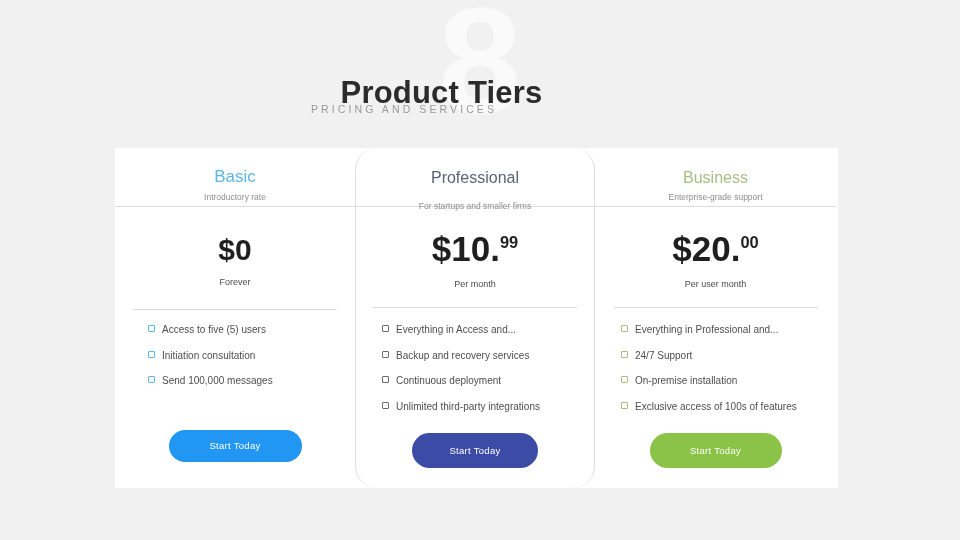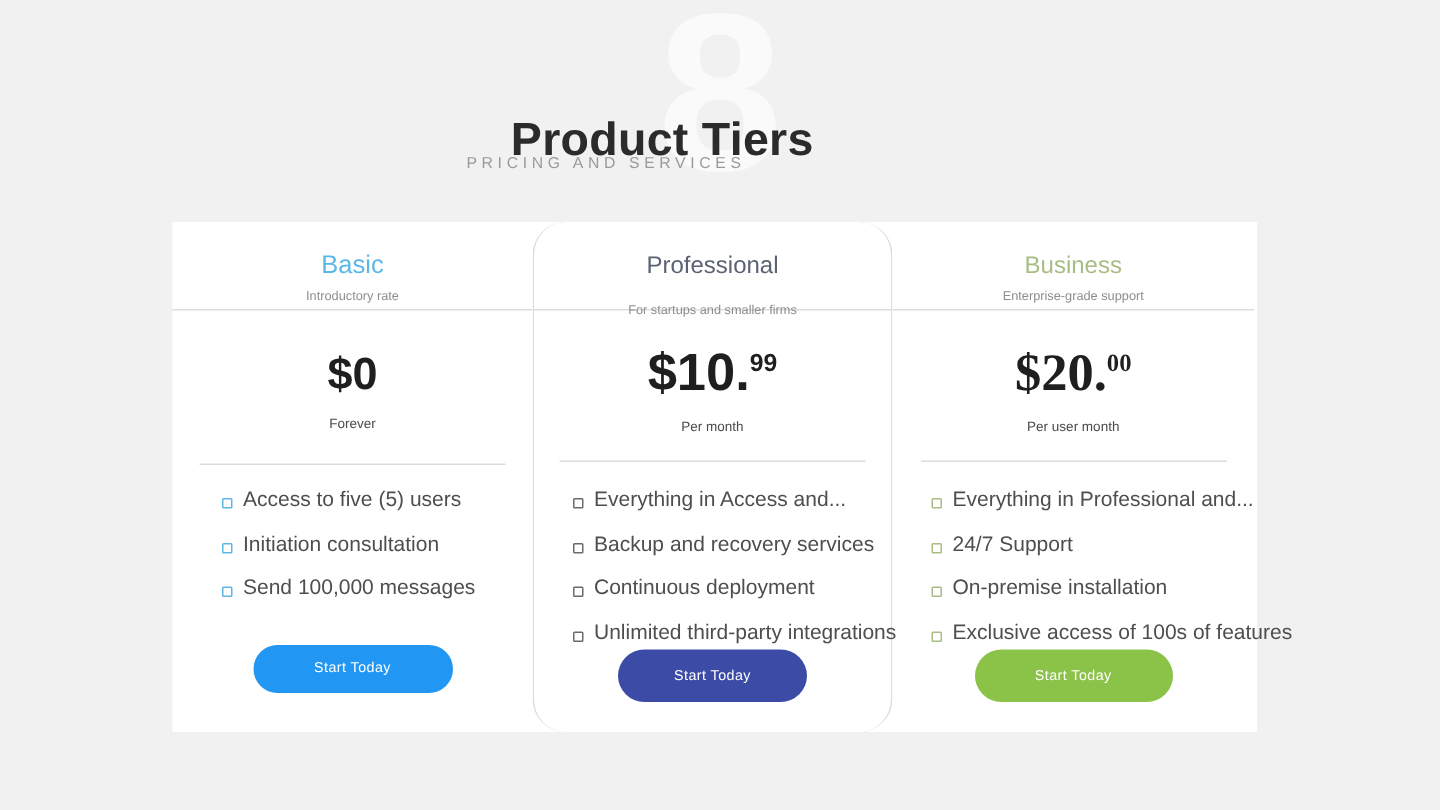--- a/index.html
+++ b/index.html
@@ -132,21 +132,21 @@
   .period {
     font-size: 9px;
     color: #4a4a4a;
     line-height: 1;
     display: block;
   }
   .col-0 .price  { font-size: 30px; padding-top: 28px; }
   .col-0 .period { padding-top: 13px; }
   .col-1 .price  { font-size: 35px; padding-top: 24px; }
   .col-1 .period { padding-top: 14px; }
-  .col-2 .price  { font-size: 35px; padding-top: 24px; font-family: Liberation Serif, serif; }
+  .col-2 .price  { font-size: 35px; padding-top: 24px; }
   .col-2 .period { padding-top: 14px; }
 
   .rule {
     height: 1px;
     background: #dcdcdc;
     margin: 0 auto;
   }
   .col-0 .rule { width: 204px; margin-top: 12px; }
   .col-1 .rule { width: 204px; margin-top: 10px; }
   .col-2 .rule { width: 204px; margin-top: 10px; }
@@ -156,22 +156,22 @@
     list-style: none;
     margin: 0;
     padding: 0;
   }
   .col-0 .features { padding: 15px 0 0 33px; }
   .col-1 .features { padding: 17px 0 0 26px; }
   .col-2 .features { padding: 17px 0 0 26px; }
 
   .feature {
     display: flex;
-    align-items: flex-end;
-    font-size: 14px;
+    align-items: flex-start;
+    font-size: 10px;
     color: #4e4e4e;
     line-height: 1;
     margin-bottom: 15.6px;
     white-space: nowrap;
   }
   .bullet {
     width: 5px;
     height: 5px;
     border: 1px solid #8f8f8f;
     border-radius: 1px;

